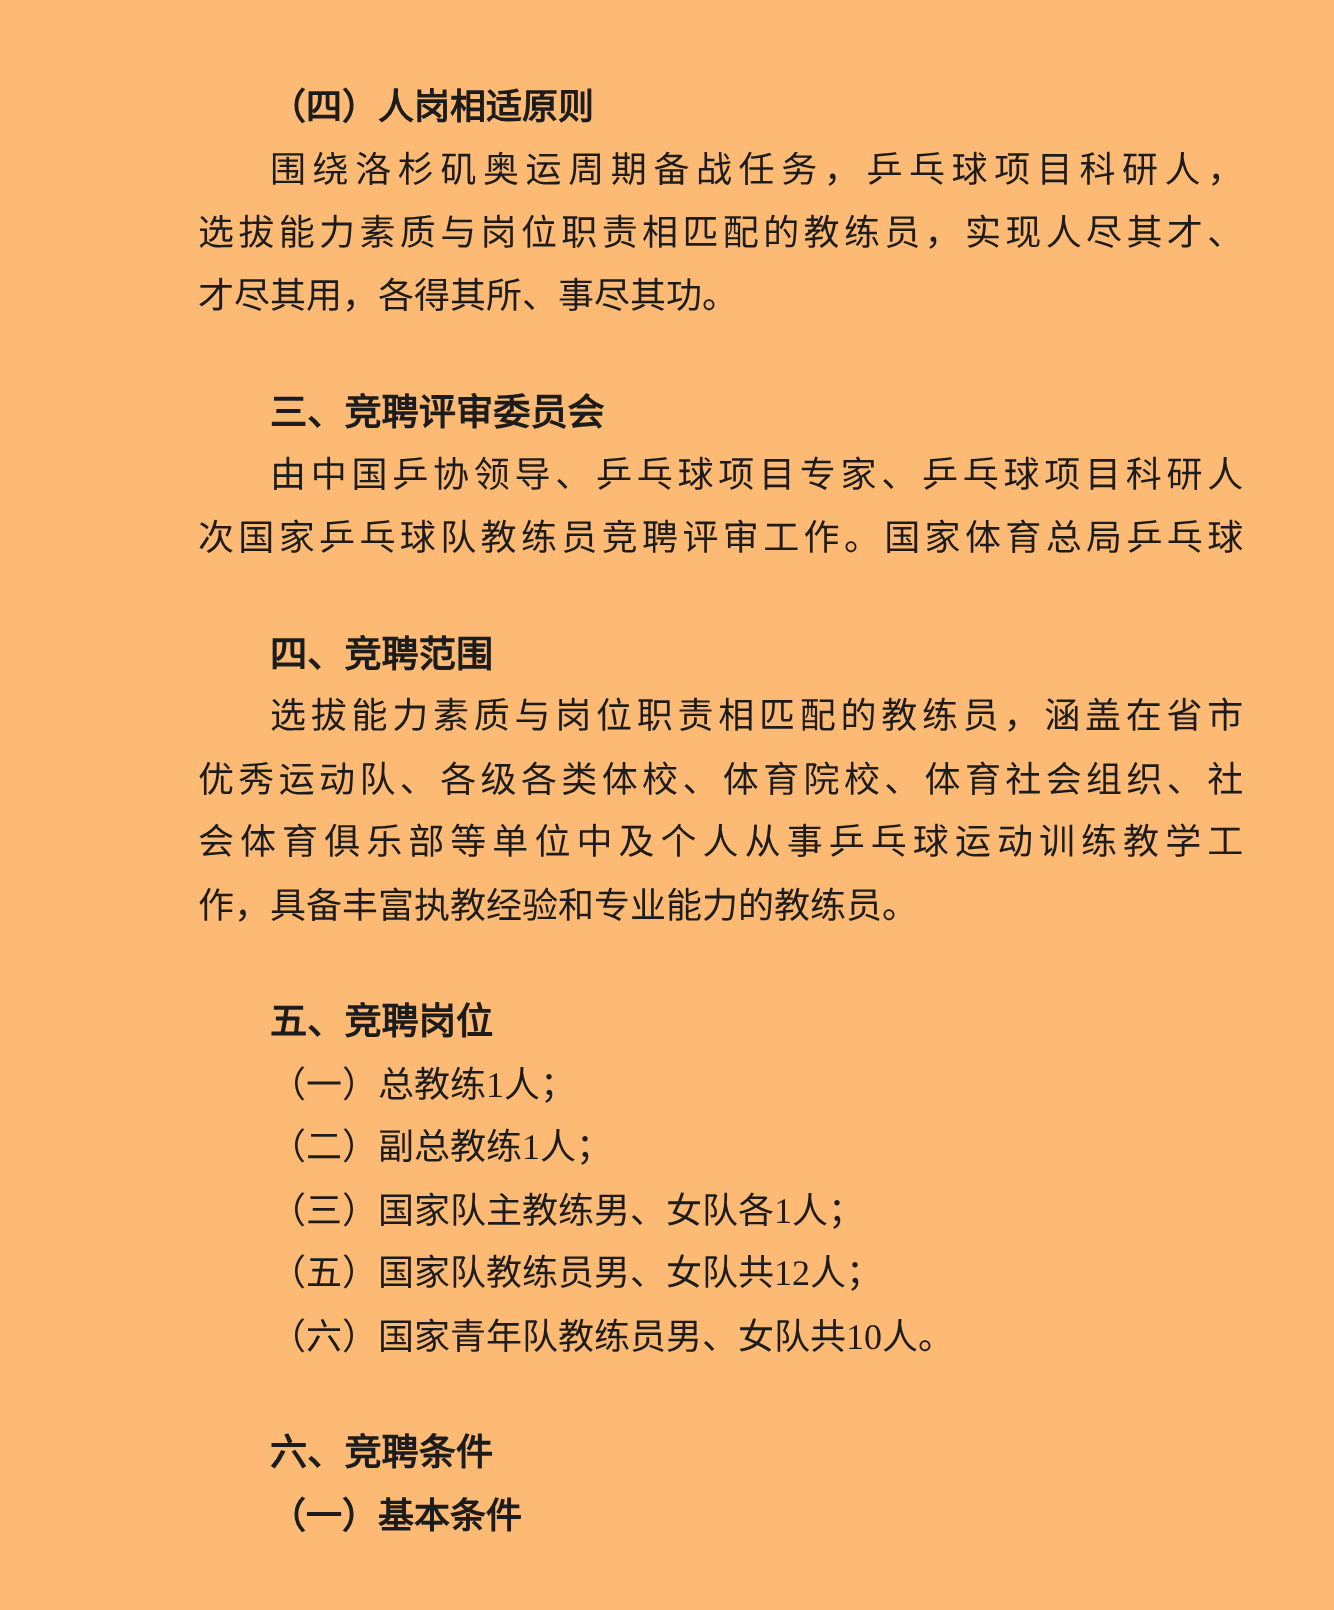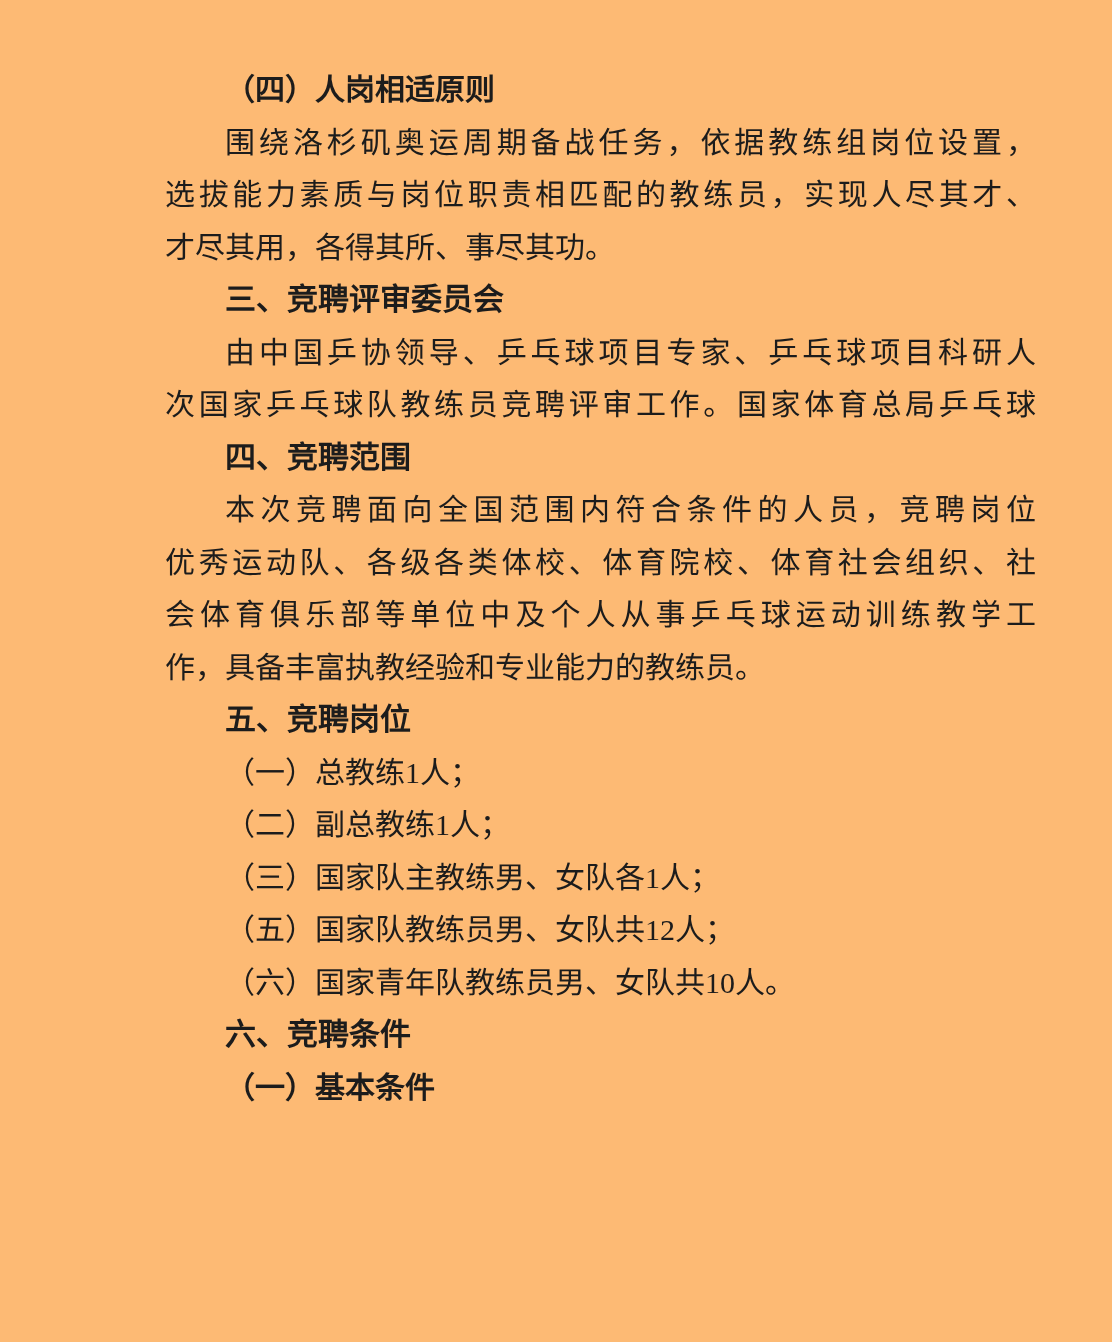--- a/index.html
+++ b/index.html
@@ -34,43 +34,44 @@
     white-space: normal;
     text-align: justify;
     text-align-last: justify;
     text-justify: inter-character;
     letter-spacing: 0;
   }
   .heading {
     font-family: "Liberation Sans", sans-serif;
     font-weight: 700;
     font-size: 31px;
+    margin-top: 44px;
   }
   .subheading {
     font-family: "Liberation Serif", serif;
     font-weight: 700;
     font-size: 30px;
   }
 </style>
 </head>
 <body>
 
 <div class="page">
 
   <div class="line subheading indent">（四）人岗相适原则</div>
-  <div class="line indent just">围绕洛杉矶奥运周期备战任务，依据教练组岗位设置，</div>
+  <div class="line indent just">围绕洛杉矶奥运周期备战任务，乒乓球项目科研人，</div>
   <div class="line just">选拔能力素质与岗位职责相匹配的教练员，实现人尽其才、</div>
   <div class="line">才尽其用，各得其所、事尽其功。</div>
 
   <div class="line heading indent">三、竞聘评审委员会</div>
   <div class="line indent just">由中国乒协领导、乒乓球项目专家、乒乓球项目科研人</div>
   <div class="line just">次国家乒乓球队教练员竞聘评审工作。国家体育总局乒乓球</div>
 
   <div class="line heading indent">四、竞聘范围</div>
-  <div class="line indent just">本次竞聘面向全国范围内符合条件的人员，竞聘岗位</div>
+  <div class="line indent just">选拔能力素质与岗位职责相匹配的教练员，涵盖在省市</div>
   <div class="line just">优秀运动队、各级各类体校、体育院校、体育社会组织、社</div>
   <div class="line just">会体育俱乐部等单位中及个人从事乒乓球运动训练教学工</div>
   <div class="line">作，具备丰富执教经验和专业能力的教练员。</div>
 
   <div class="line heading indent">五、竞聘岗位</div>
   <div class="line indent">（一）总教练1人；</div>
   <div class="line indent">（二）副总教练1人；</div>
   <div class="line indent">（三）国家队主教练男、女队各1人；</div>
   <div class="line indent">（五）国家队教练员男、女队共12人；</div>
   <div class="line indent">（六）国家青年队教练员男、女队共10人。</div>

